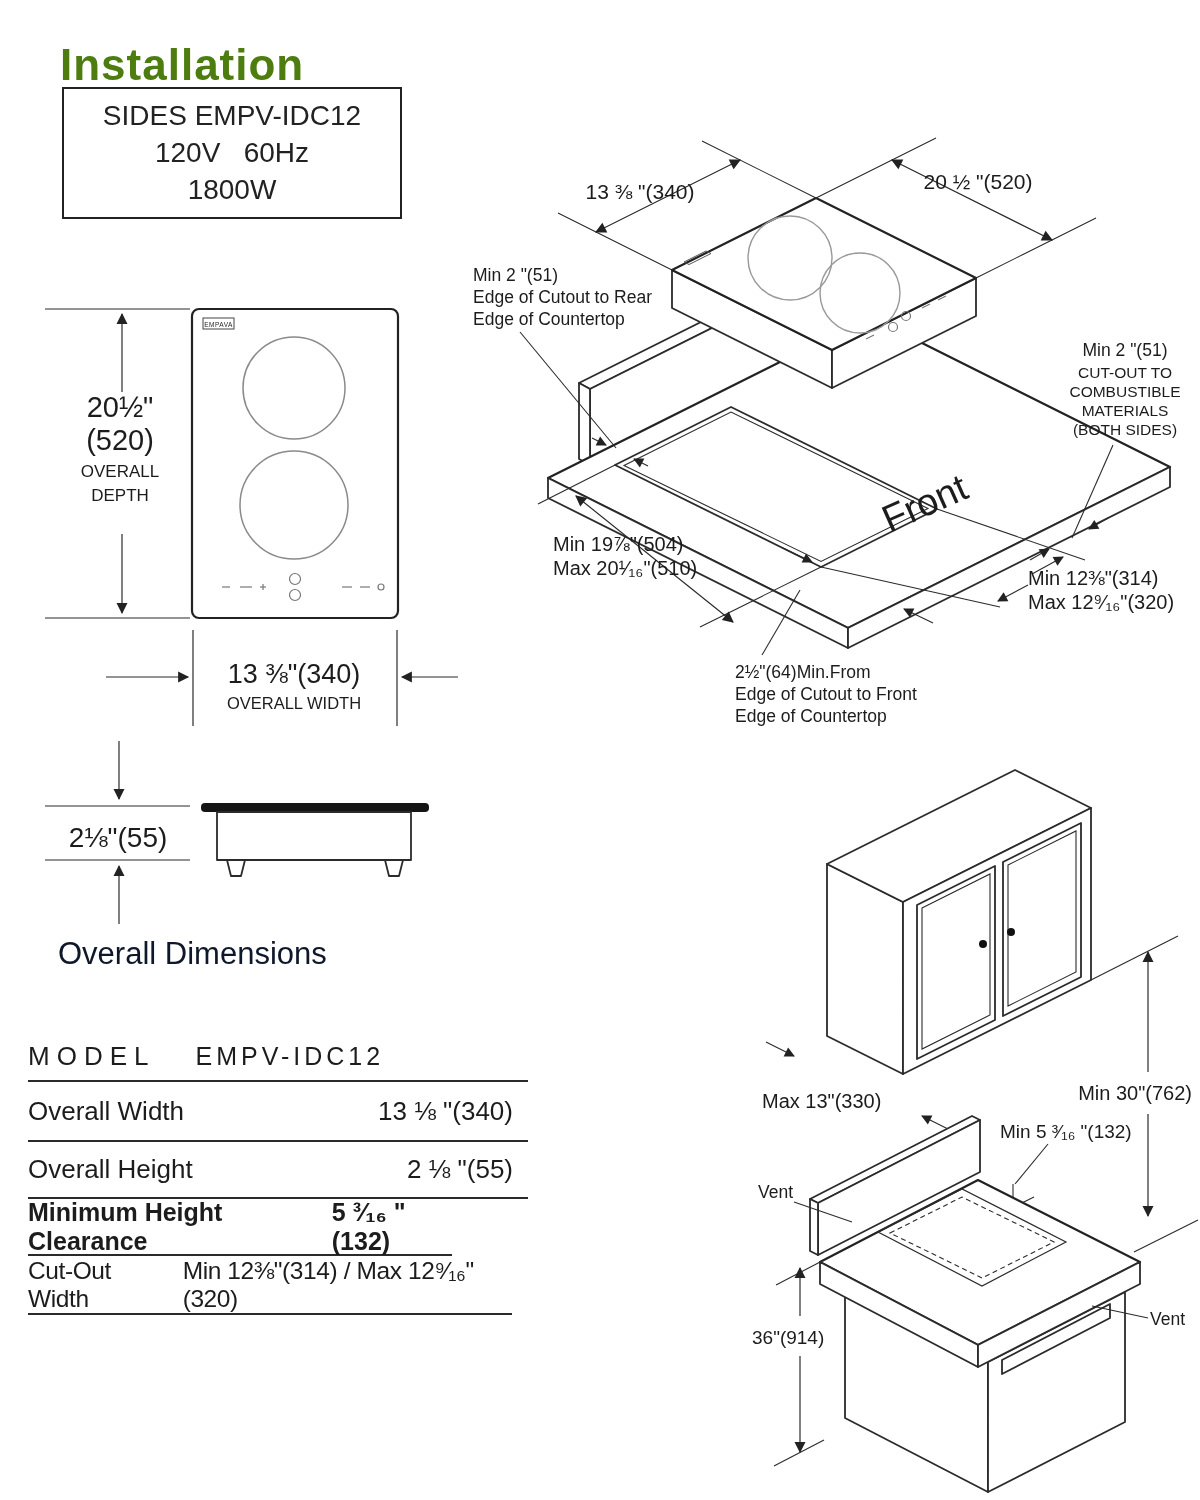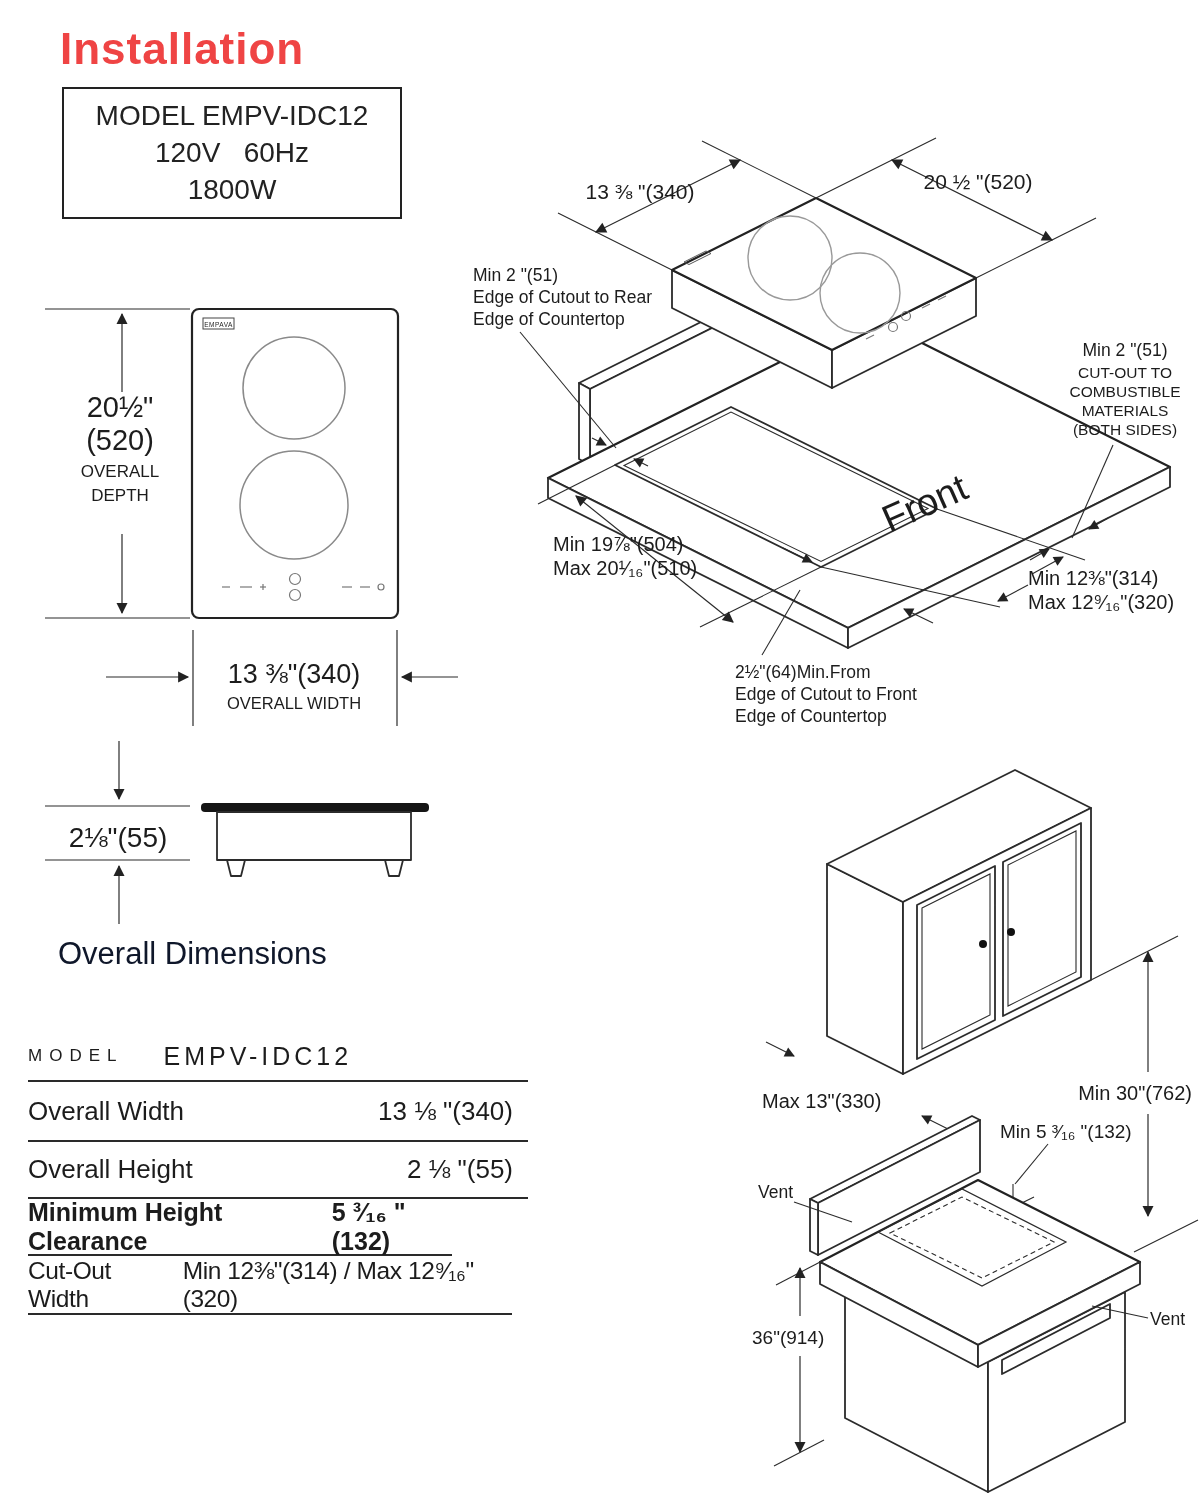--- a/index.html
+++ b/index.html
@@ -1,29 +1,29 @@
 <!DOCTYPE html>
 <html><head>
 <meta charset="utf-8">
 <style>
   html,body{margin:0;padding:0;background:#fff;}
   #canvas{position:relative;width:1200px;height:1500px;background:#fff;overflow:hidden;
           font-family:"Liberation Sans","DejaVu Sans",sans-serif;color:#1c1c1c;}
   .abs{position:absolute;}
   
-  #title{left:60px;top:24px;font-size:44px;font-weight:bold;letter-spacing:1px;color:#ef4444;}
+  #title{left:60px;top:40px;font-size:44px;font-weight:bold;letter-spacing:1px;color:#4d7c0f;}
   #specbox{left:62px;top:87px;width:336px;height:128px;border:2px solid #222;
            display:flex;flex-direction:column;justify-content:center;align-items:center;gap:5px;}
   #specbox div{font-size:28px;white-space:pre;color:#222;}
   
   #overall-dims-caption{left:58px;top:936px;font-size:31px;color:#0f172a;}
   
   #spec-table{left:28px;top:1032px;width:620px;}
   .t-header{height:48px;width:500px;border-bottom:2px solid #2a2a2a;display:flex;align-items:center;gap:40px;}
-  .t-header .m1{font-size:17px;letter-spacing:7px;}
+  .t-header .m1{font-size:26px;letter-spacing:7px;}
   .t-header .m2{font-size:25px;letter-spacing:4px;}
   .t-row{display:flex;align-items:center;border-bottom:2px solid #2a2a2a;font-size:26px;}
   .t-row.split{width:500px;}
   .t-row.split .val{margin-left:auto;padding-right:15px;}
   .t-row.inline{gap:12px;}
   .r1{height:58px;} .r2{height:55px;} .r3{height:55px;}
   .r4{height:55px;width:424px;font-weight:bold;font-size:25px;}
   .r5{height:56px;width:482px;font-size:24.5px;letter-spacing:-0.4px;}
   .r6{height:57px;width:484px;font-size:24.5px;letter-spacing:-0.4px;}
   
@@ -38,21 +38,21 @@
   .dash{stroke-dasharray:5 3.5;}
   .dot{stroke-dasharray:1.6 2.8;}
 </style>
 </head>
 <body>
 
 <div id="canvas">
 
   <div class="abs" id="title">Installation</div>
   <div class="abs" id="specbox">
-    <div>MODEL EMPV-IDC12</div>
+    <div>SIDES EMPV-IDC12</div>
     <div>120V   60Hz</div>
     <div>1800W</div>
   </div>
 
   <svg style="left:30px;top:295px;" width="440" height="700" viewBox="30 295 440 700">
     <defs>
       <marker id="ahL" viewBox="0 0 12 12" refX="10" refY="6" markerWidth="11" markerHeight="11" orient="auto-start-reverse">
         <path d="M1,1 L11,6 L1,11 Z" fill="#222"></path>
       </marker>
     </defs>

